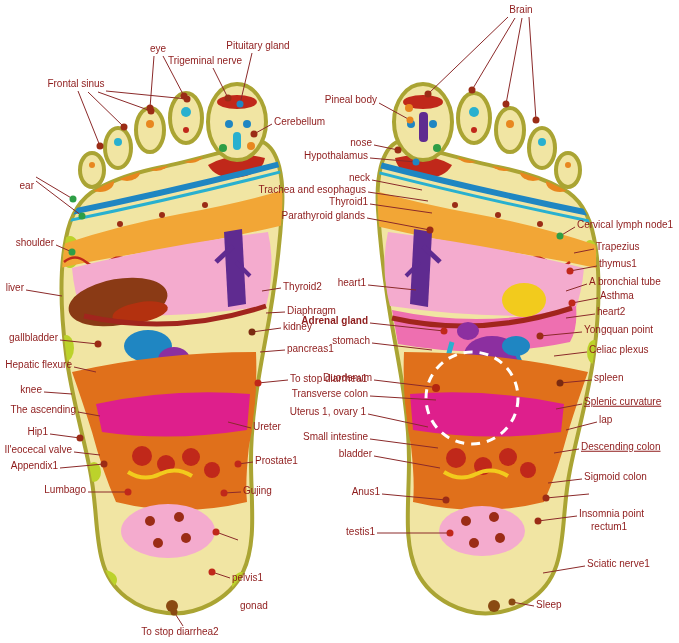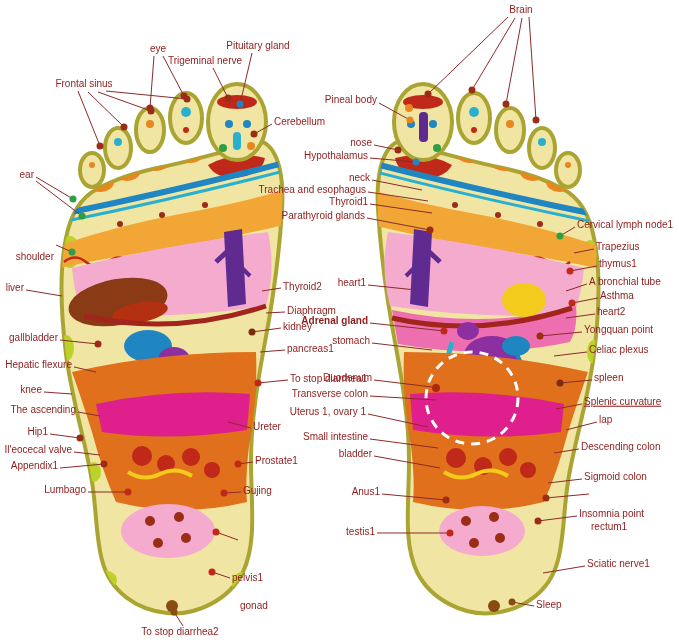--- a/index.html
+++ b/index.html
@@ -297,27 +297,27 @@
       <line x1="589" y1="494" x2="546" y2="498" stroke="#8b2a2a" stroke-width="1"></line>
       <circle cx="546" cy="498" r="3.5" fill="#9b2c16"></circle>
       <line x1="577" y1="516" x2="538" y2="521" stroke="#8b2a2a" stroke-width="1"></line>
       <circle cx="538" cy="521" r="3.5" fill="#9b2c16"></circle>
       <line x1="585" y1="566" x2="543" y2="573" stroke="#8b2a2a" stroke-width="1"></line>
       <line x1="534" y1="606" x2="512" y2="602" stroke="#8b2a2a" stroke-width="1"></line>
       <circle cx="512" cy="602" r="3.5" fill="#8a4a12"></circle>
     </svg>
 
   <div id="labels-layer">
-      <div class="label align-center" style="left: 84px; top: 84px; color: rgb(142, 27, 27);">Frontal sinus</div>
+      <div class="label align-center" style="left: 76px; top: 84px; color: rgb(142, 27, 27);">Frontal sinus</div>
       <div class="label align-center" style="left: 158px; top: 49px; color: rgb(142, 27, 27);">eye</div>
       <div class="label align-center" style="left: 205px; top: 61px; color: rgb(142, 27, 27);">Trigeminal nerve</div>
       <div class="label align-center" style="left: 258px; top: 46px; color: rgb(142, 27, 27);">Pituitary gland</div>
       <div class="label align-left" style="left: 274px; top: 122px; color: rgb(142, 27, 27);">Cerebellum</div>
-      <div class="label align-right" style="left: 34px; top: 175px; color: rgb(142, 27, 27); padding-left: 8px;">ear</div>
-      <div class="label align-right" style="left: 54px; top: 257px; color: rgb(142, 27, 27);">shoulder</div>
+      <div class="label align-right" style="left: 34px; top: 186px; color: rgb(142, 27, 27); padding-left: 8px;">ear</div>
+      <div class="label align-right" style="left: 54px; top: 243px; color: rgb(142, 27, 27);">shoulder</div>
       <div class="label align-right" style="left: 24px; top: 288px; color: rgb(142, 27, 27);">liver</div>
       <div class="label align-right" style="left: 58px; top: 338px; color: rgb(142, 27, 27);">gallbladder</div>
       <div class="label align-right" style="left: 72px; top: 365px; color: rgb(142, 27, 27);">Hepatic flexure</div>
       <div class="label align-right" style="left: 42px; top: 390px; color: rgb(142, 27, 27);">knee</div>
       <div class="label align-right" style="left: 76px; top: 410px; color: rgb(142, 27, 27);">The ascending</div>
       <div class="label align-right" style="left: 48px; top: 432px; color: rgb(142, 27, 27);">Hip1</div>
       <div class="label align-right" style="left: 72px; top: 450px; color: rgb(142, 27, 27);">Il'eocecal valve</div>
       <div class="label align-right" style="left: 58px; top: 466px; color: rgb(142, 27, 27);">Appendix1</div>
       <div class="label align-right" style="left: 86px; top: 490px; color: rgb(142, 27, 27);">Lumbago</div>
       <div class="label align-left" style="left: 283px; top: 287px; color: rgb(142, 27, 27);">Thyroid2</div>
@@ -353,21 +353,21 @@
       <div class="label align-left" style="left: 596px; top: 247px; color: rgb(142, 27, 27);">Trapezius</div>
       <div class="label align-left" style="left: 599px; top: 264px; color: rgb(142, 27, 27);">thymus1</div>
       <div class="label align-left" style="left: 589px; top: 282px; color: rgb(142, 27, 27);">A bronchial tube</div>
       <div class="label align-left" style="left: 600px; top: 296px; color: rgb(142, 27, 27);">Asthma</div>
       <div class="label align-left" style="left: 597px; top: 312px; color: rgb(142, 27, 27);">heart2</div>
       <div class="label align-left" style="left: 584px; top: 330px; color: rgb(142, 27, 27);">Yongquan point</div>
       <div class="label align-left" style="left: 589px; top: 350px; color: rgb(142, 27, 27);">Celiac plexus</div>
       <div class="label align-left" style="left: 594px; top: 378px; color: rgb(142, 27, 27);">spleen</div>
       <div class="label align-left" style="left: 584px; top: 402px; color: rgb(142, 27, 27); text-decoration: underline;">Splenic curvature</div>
       <div class="label align-left" style="left: 599px; top: 420px; color: rgb(142, 27, 27);">lap</div>
-      <div class="label align-left" style="left: 581px; top: 447px; color: rgb(142, 27, 27);">Descending colon</div>
+      <div class="label align-left" style="left: 581px; top: 447px; color: rgb(142, 27, 27); text-decoration: underline;">Descending colon</div>
       <div class="label align-left" style="left: 584px; top: 477px; color: rgb(142, 27, 27);">Sigmoid colon</div>
       <div class="label align-left" style="left: 591px; top: 492px; color: rgb(142, 27, 27); margin-top: 35px;">rectum1</div>
       <div class="label align-left" style="left: 579px; top: 514px; color: rgb(142, 27, 27);">Insomnia point</div>
       <div class="label align-left" style="left: 587px; top: 564px; color: rgb(142, 27, 27);">Sciatic nerve1</div>
       <div class="label align-left" style="left: 536px; top: 605px; color: rgb(142, 27, 27);">Sleep</div>
     </div>
 
 </div>
 
 </body></html>

